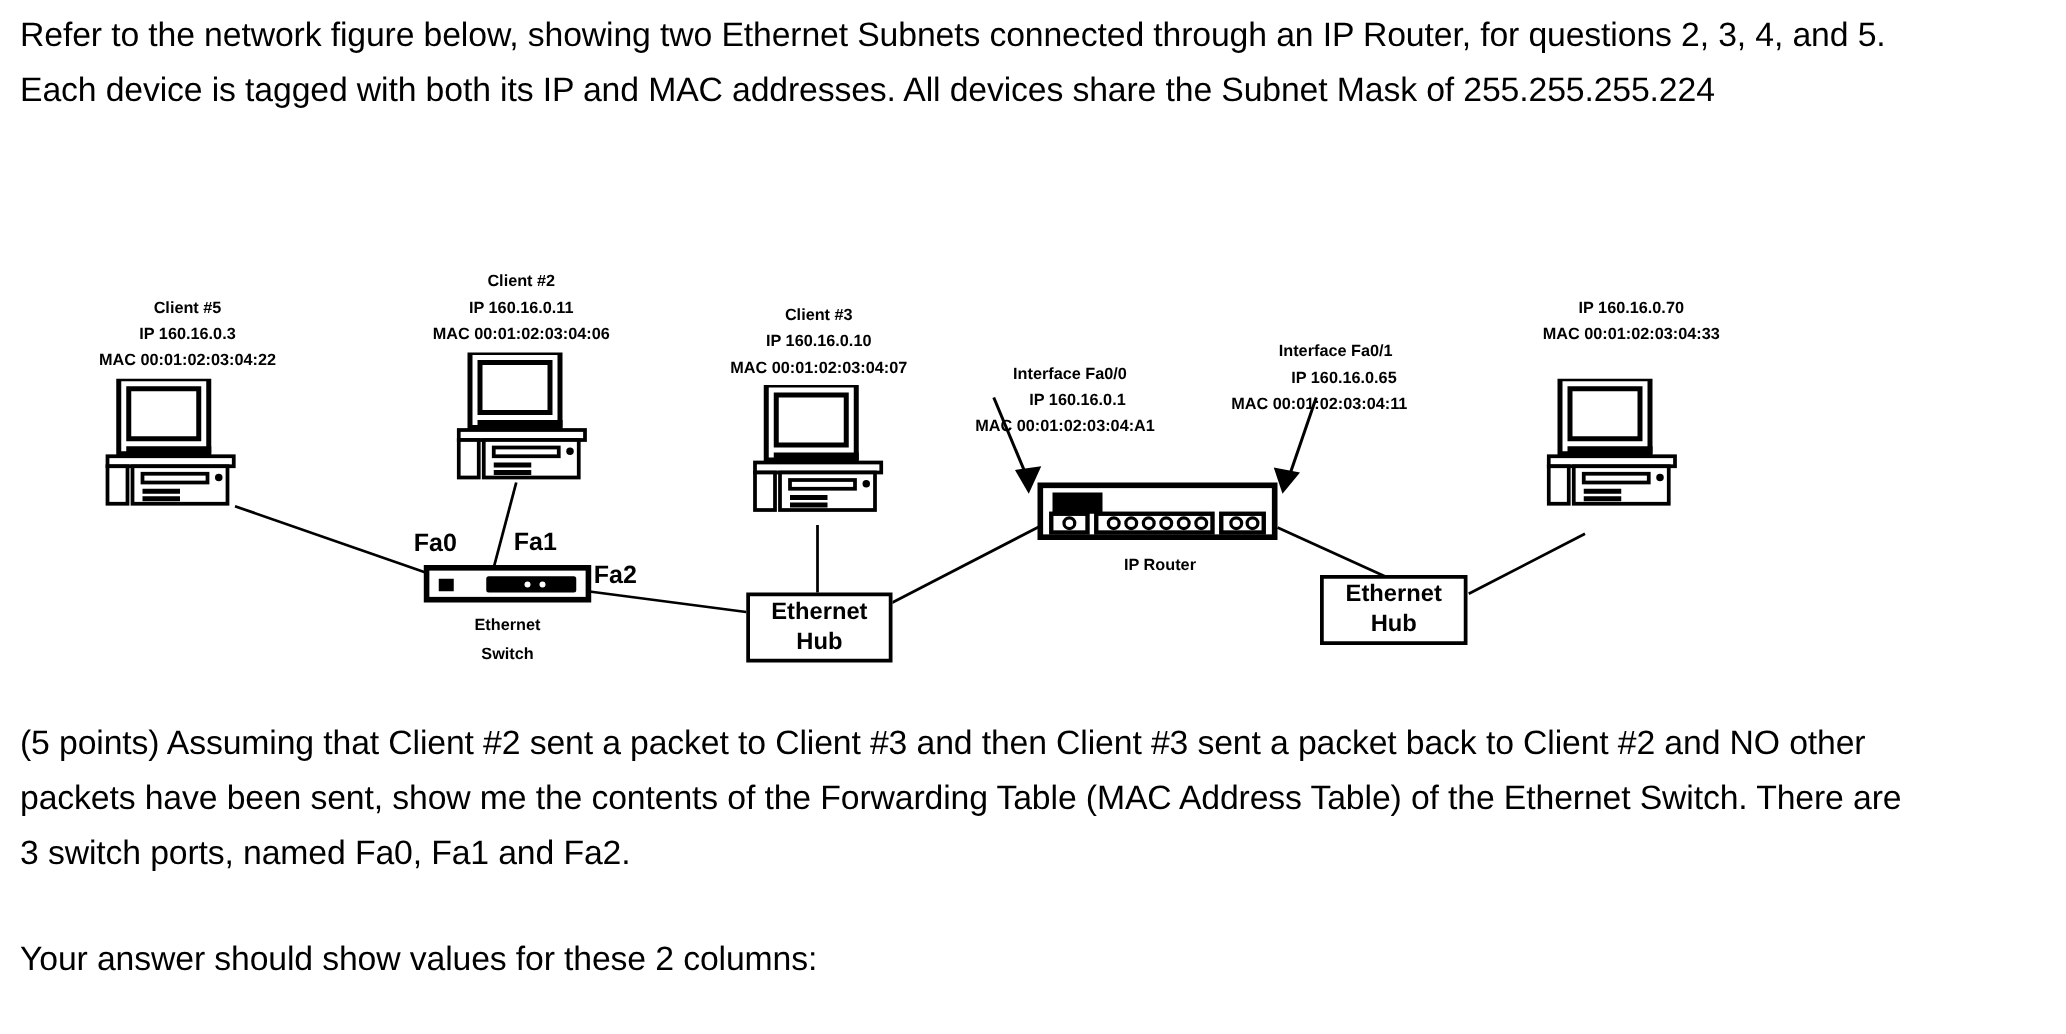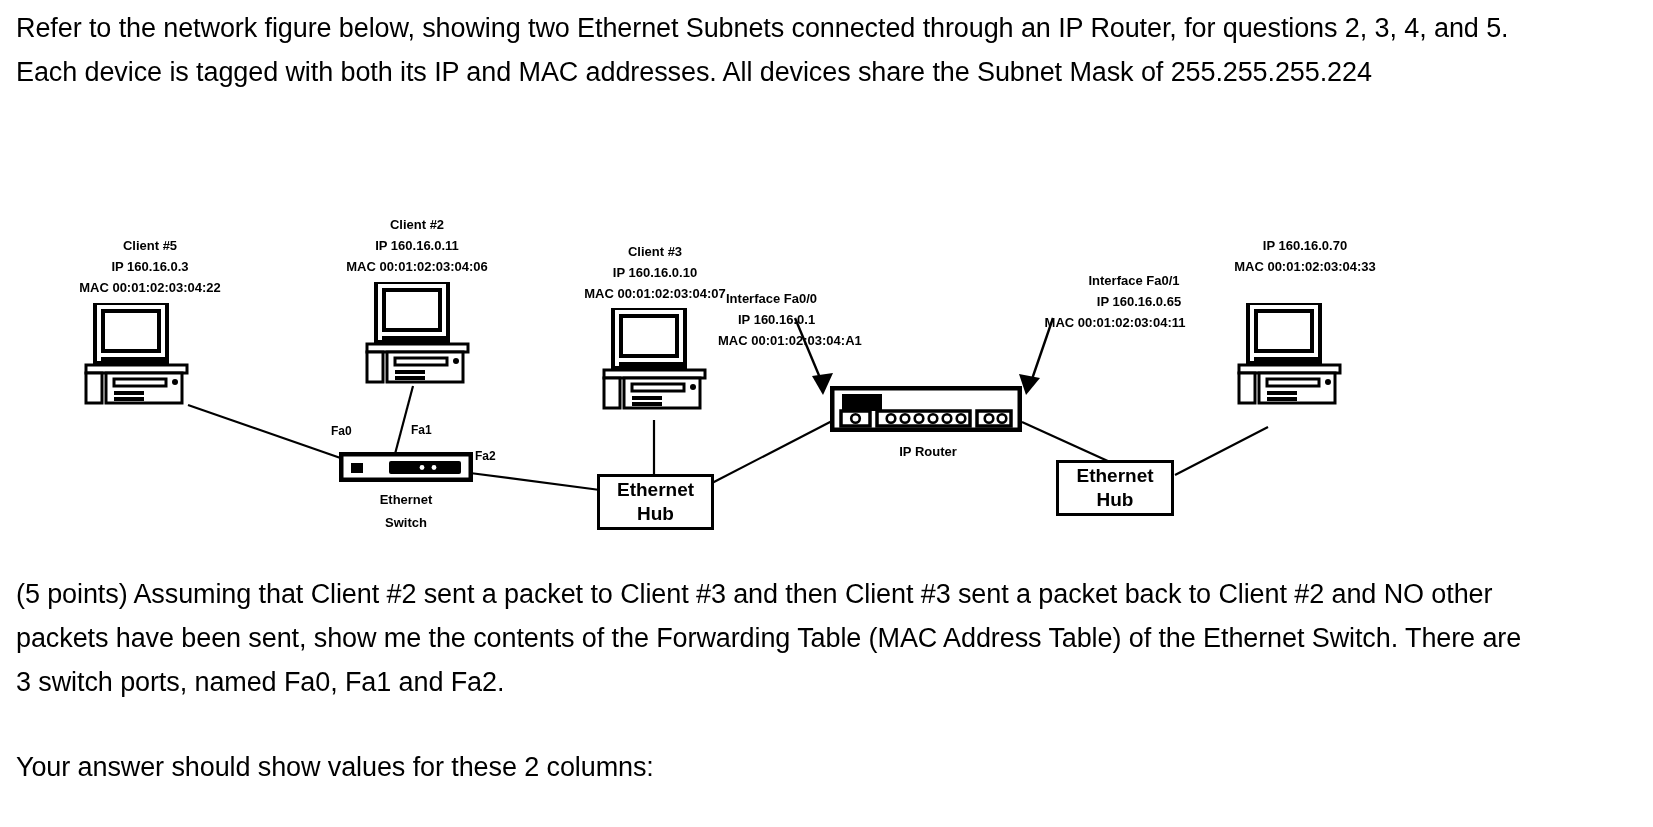--- a/index.html
+++ b/index.html
@@ -60,21 +60,21 @@
     line-height: 21px;
     text-align: center;
     white-space: nowrap;
     color: #000;
   }
   .dev-label.left-al { text-align: left; }
 
   .port-label {
     position: absolute;
     font-family: "Liberation Sans", sans-serif;
-    font-size: 12px;
+    font-size: 20px;
     font-weight: bold;
     color: #000;
     white-space: nowrap;
   }
 
   .node-caption {
     position: absolute;
     font-family: "Liberation Sans", sans-serif;
     font-size: 13px;
     font-weight: bold;
@@ -190,27 +190,27 @@
       <rect x="2" y="62" width="101" height="8" fill="#fff" stroke="#000" stroke-width="3"></rect>
       <rect x="22" y="70" width="76" height="30" fill="#fff" stroke="#000" stroke-width="3"></rect>
       <rect x="30" y="76" width="52" height="7" fill="#fff" stroke="#000" stroke-width="3"></rect>
       <rect x="30" y="88" width="30" height="4" fill="#000"></rect>
       <rect x="30" y="94" width="30" height="4" fill="#000"></rect>
       <circle cx="91" cy="79" r="3" fill="#000"></circle>
       <rect x="2" y="70" width="16" height="30" fill="#fff" stroke="#000" stroke-width="3"></rect>
     </svg>
   </div>
 
-  <div class="dev-label left-al" style="left:726px; top:98px; width:260px; text-align:left;">
+  <div class="dev-label left-al" style="left:726px; top:98px; width:260px; text-align:center;">
     <div>Interface Fa0/0</div>
     <div style="padding-left:12px;">IP 160.16.0.1</div>
     <div style="margin-left:-8px;">MAC 00:01:02:03:04:A1</div>
   </div>
 
-  <div class="dev-label left-al" style="left:985px; top:80px; width:260px; text-align:center;">
+  <div class="dev-label left-al" style="left:985px; top:80px; width:260px; text-align:left;">
     <div style="padding-left:38px;">Interface Fa0/1</div>
     <div style="padding-left:48px;">IP 160.16.0.65</div>
     <div>MAC 00:01:02:03:04:11</div>
   </div>
 
   <div class="dev-label" style="left:1155px; top:45px; width:300px;">
     <div>IP 160.16.0.70</div>
     <div>MAC 00:01:02:03:04:33</div>
   </div>
   <div class="icon-wrap" style="left:1237px; top:113px;">

